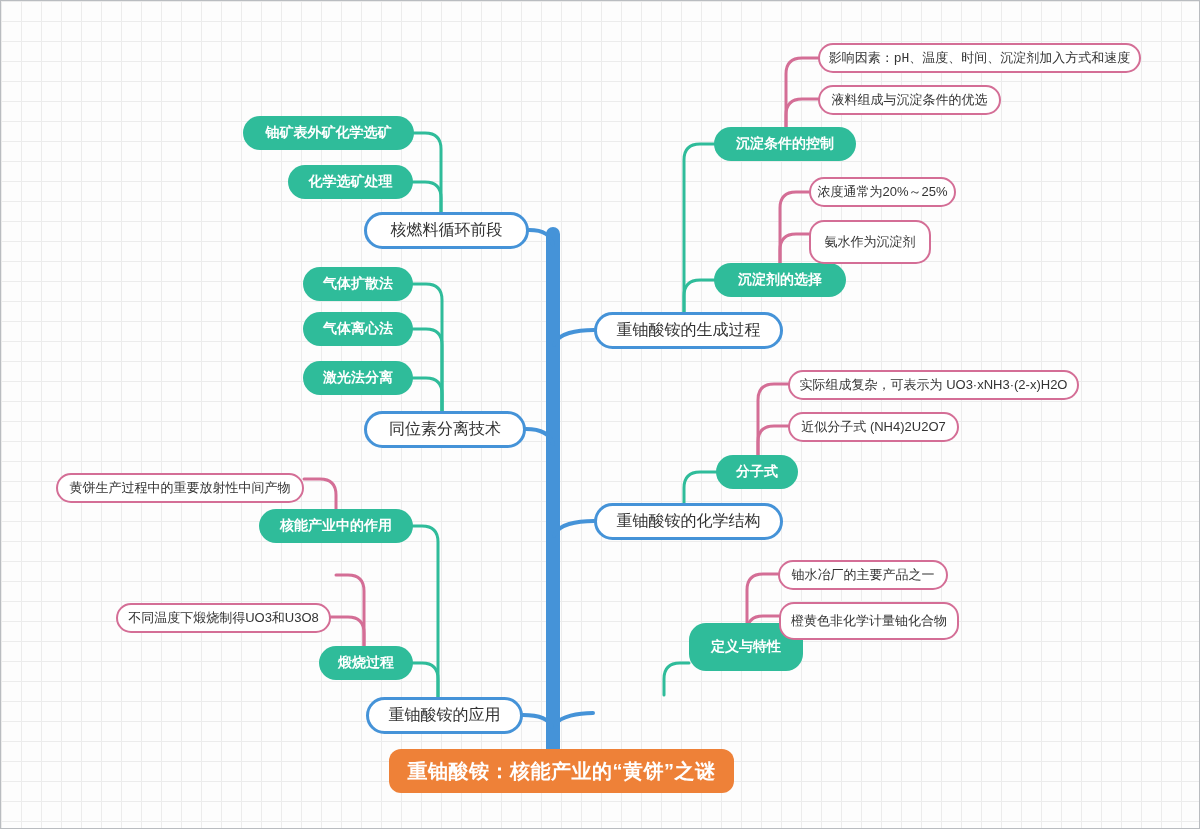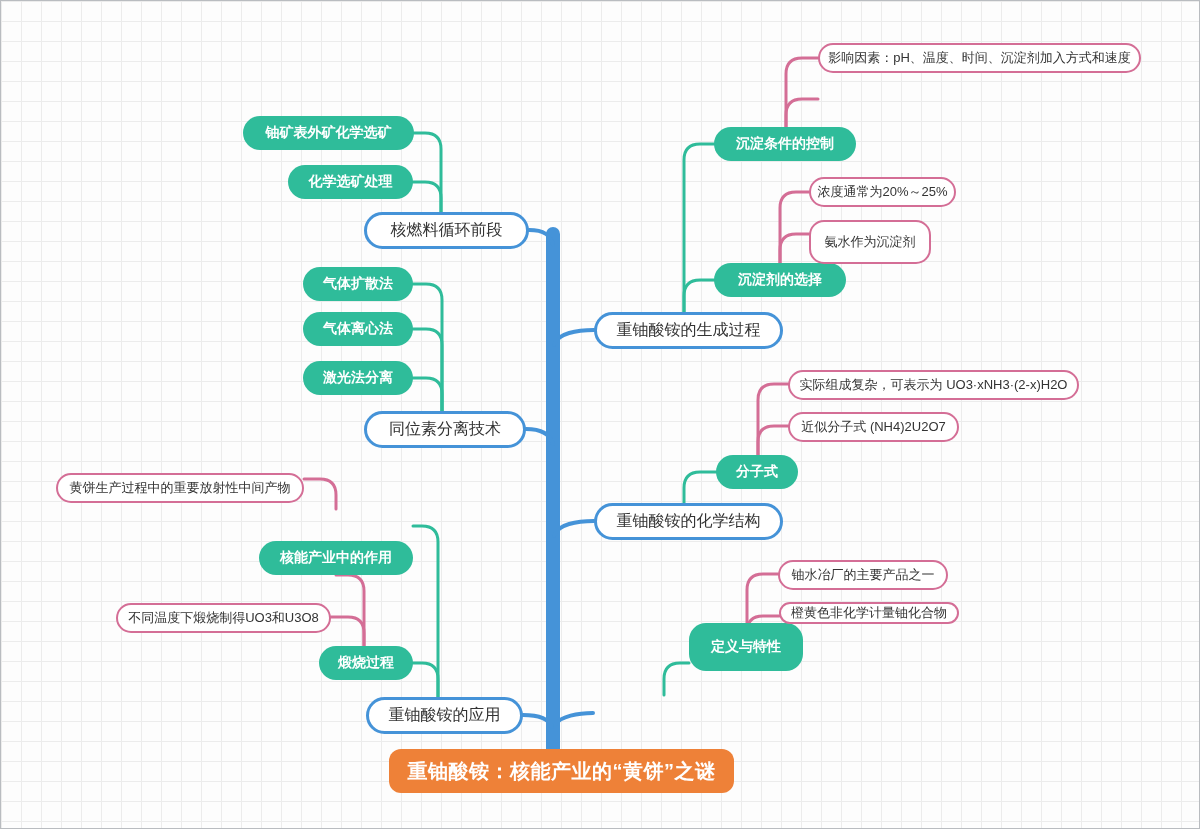--- a/index.html
+++ b/index.html
@@ -87,36 +87,37 @@
   <div class="node node-main" style="left:593px;top:311px;width:189px;height:37px;">重铀酸铵的生成过程</div>
   <div class="node node-main" style="left:593px;top:502px;width:189px;height:37px;">重铀酸铵的化学结构</div>
 
   <div class="node node-sub" style="left:242px;top:115px;width:171px;height:34px;">铀矿表外矿化学选矿</div>
   <div class="node node-sub" style="left:287px;top:164px;width:125px;height:34px;">化学选矿处理</div>
 
   <div class="node node-sub" style="left:302px;top:266px;width:110px;height:34px;">气体扩散法</div>
   <div class="node node-sub" style="left:302px;top:311px;width:110px;height:34px;">气体离心法</div>
   <div class="node node-sub" style="left:302px;top:360px;width:110px;height:34px;">激光法分离</div>
 
-  <div class="node node-sub" style="left:258px;top:508px;width:154px;height:34px;margin-top:32px;">核能产业中的作用</div>
+  <div class="node node-sub" style="left:258px;top:508px;width:154px;height:34px;">核能产业中的作用</div>
   <div class="node node-sub" style="left:318px;top:645px;width:94px;height:34px;">煅烧过程</div>
 
   <div class="node node-sub" style="left:713px;top:126px;width:142px;height:34px;">沉淀条件的控制</div>
   <div class="node node-sub" style="left:713px;top:262px;width:132px;height:34px;">沉淀剂的选择</div>
 
   <div class="node node-sub" style="left:715px;top:454px;width:82px;height:34px;">分子式</div>
 
   <div class="node node-sub" style="left:688px;top:622px;width:114px;height:48px;">定义与特性</div>
 
-  <div class="node node-leaf" style="left:817px;top:42px;width:323px;height:30px;">影响因素：pH、温度、时间、沉淀剂加入方式和速度</div>
+  <div class="node node-leaf" style="left:817px;top:42px;width:323px;height:30px;font-family:Liberation Mono, monospace;">影响因素：pH、温度、时间、沉淀剂加入方式和速度</div>
+  <div class="node node-leaf" style="left:817px;top:84px;width:183px;height:30px;">液料组成与沉淀条件的优选</div>
   <div class="node node-leaf" style="left:808px;top:176px;width:147px;height:30px;">浓度通常为20%～25%</div>
   <div class="node node-leaf" style="left:808px;top:219px;width:122px;height:44px;">氨水作为沉淀剂</div>
 
   <div class="node node-leaf" style="left:787px;top:369px;width:291px;height:30px;">实际组成复杂，可表示为 UO3·xNH3·(2-x)H2O</div>
   <div class="node node-leaf" style="left:787px;top:411px;width:171px;height:30px;">近似分子式 (NH4)2U2O7</div>
 
   <div class="node node-leaf" style="left:777px;top:559px;width:170px;height:30px;font-family:Liberation Mono, monospace;">铀水冶厂的主要产品之一</div>
-  <div class="node node-leaf" style="left:778px;top:601px;width:180px;height:22px;">橙黄色非化学计量铀化合物</div>
+  <div class="node node-leaf" style="left:778px;top:601px;width:180px;height:38px;">橙黄色非化学计量铀化合物</div>
 
   <div class="node node-leaf" style="left:55px;top:464px;width:248px;height:30px;margin-top:8px;">黄饼生产过程中的重要放射性中间产物</div>
   <div class="node node-leaf" style="left:115px;top:602px;width:215px;height:30px;">不同温度下煅烧制得UO3和U3O8</div>
 
 </div>
 
 </body></html>

